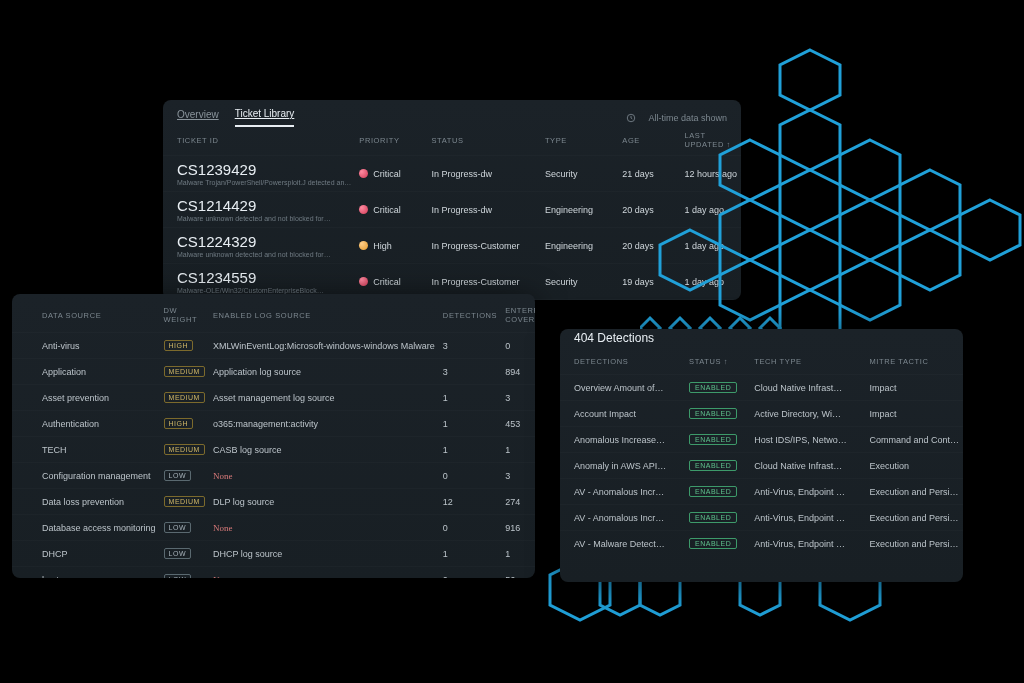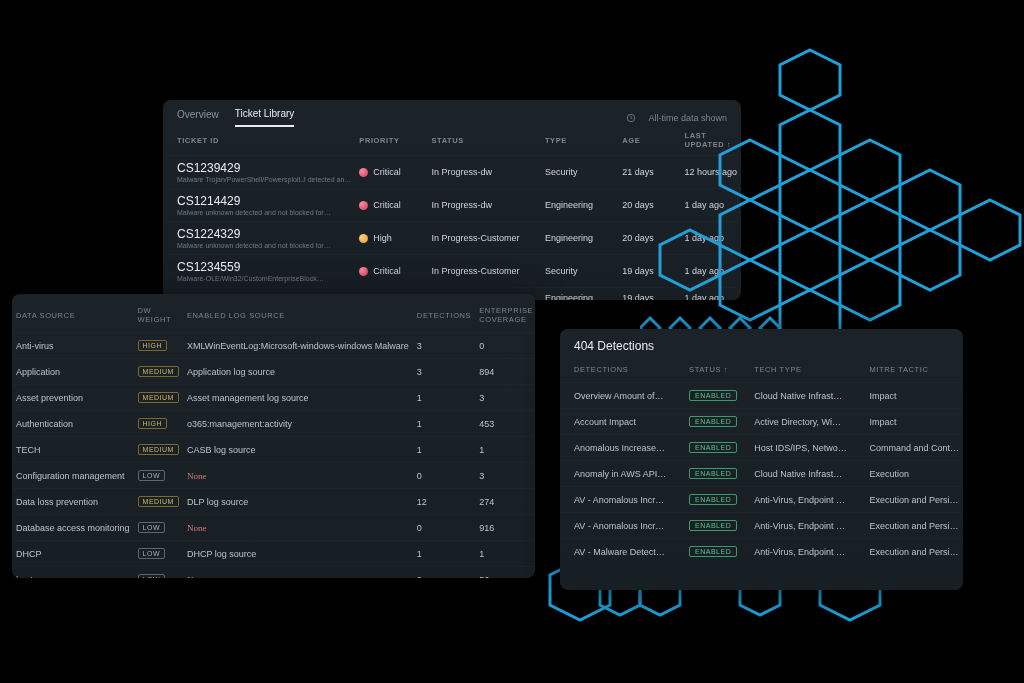--- a/index.html
+++ b/index.html
@@ -31,20 +31,21 @@
     display: flex;
     align-items: center;
     padding: 8px 14px 0 14px;
     font-size: 10px;
     color: #8a949b;
   }
   .tab {
     margin-right: 16px;
     padding-bottom: 6px;
     cursor: pointer;
+    text-decoration: underline;
   }
   .tab.active {
     color: #e8eef3;
     border-bottom: 2px solid #e8eef3;
   }
   .tabs .spacer { flex: 1; }
   .all-time {
     display: flex;
     align-items: center;
     gap: 12px;
@@ -83,36 +84,36 @@
     gap: 4px;
     cursor: pointer;
   }
   table.ticket-table {
     width: 100%;
     border-collapse: collapse;
     font-size: 9px;
   }
   .ticket-table th {
     text-align: left;
-    font-weight: 700;
+    font-weight: 400;
     color: #7c878f;
     font-size: 7.5px;
     letter-spacing: 0.6px;
     padding: 4px 4px 6px 4px;
     text-transform: uppercase;
   }
   .ticket-table th:first-child, .ticket-table td:first-child { padding-left: 14px; }
   .ticket-table td {
     padding: 5px 4px;
     color: #cfd6db;
     font-size: 9px;
     white-space: nowrap;
     border-top: 1px solid rgba(255,255,255,0.02);
   }
-  .ticket-id { color: #e8eef3; font-size: 12px; }
+  .ticket-id { color: #e8eef3; font-size: 15px; }
   .ticket-sub { color: #6f7a82; font-size: 7px; display: block; margin-top: 1px; }
   .pri {
     display: flex;
     align-items: center;
     gap: 5px;
     font-size: 9px;
   }
   .dot {
     width: 9px; height: 9px;
     border-radius: 50%;
@@ -136,21 +137,21 @@
   }
   .ds-table th {
     text-align: left;
     color: #7c878f;
     font-size: 7.5px;
     letter-spacing: 0.6px;
     padding: 6px 4px 8px 4px;
     font-weight: 500;
     text-transform: uppercase;
   }
-  .ds-table th:first-child, .ds-table td:first-child { padding-left: 4px; }
+  .ds-table th:first-child, .ds-table td:first-child { padding-left: 30px; }
   .ds-table td {
     padding: 7px 4px;
     color: #bcc4ca;
     font-size: 9px;
     border-top: 1px solid rgba(255,255,255,0.02);
     white-space: nowrap;
   }
   .badge {
     display: inline-block;
     padding: 1px 4px;
@@ -162,21 +163,21 @@
   }
   .badge.low { border-color: #5a6970; color: #a5b0b8; }
   .none { color: #d97a7a; font-size: 9px; font-family: Liberation Serif, serif; }
 
   
   .det-panel {
     left: 560px;
     top: 329px;
     width: 403px;
     height: 253px;
-    padding-top: 8px;
+    padding-top: 0;
     z-index: 3;
   }
   .det-title {
     color: #e8eef3;
     font-size: 12px;
     padding: 2px 14px 8px 14px;
   }
   table.det-table {
     width: 100%;
     border-collapse: collapse;

